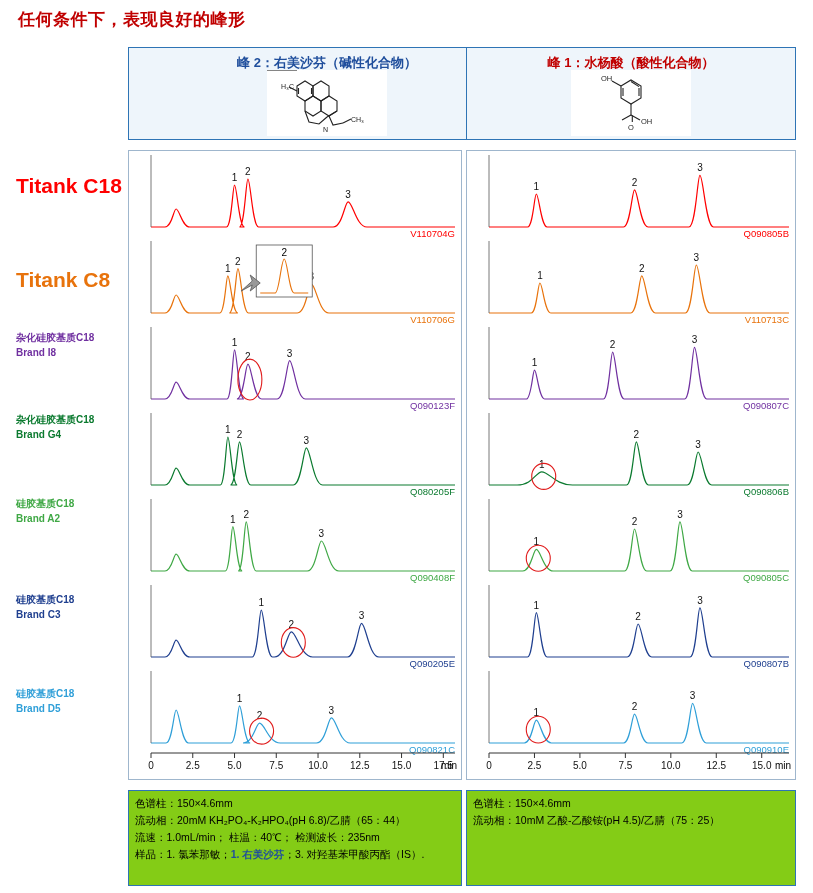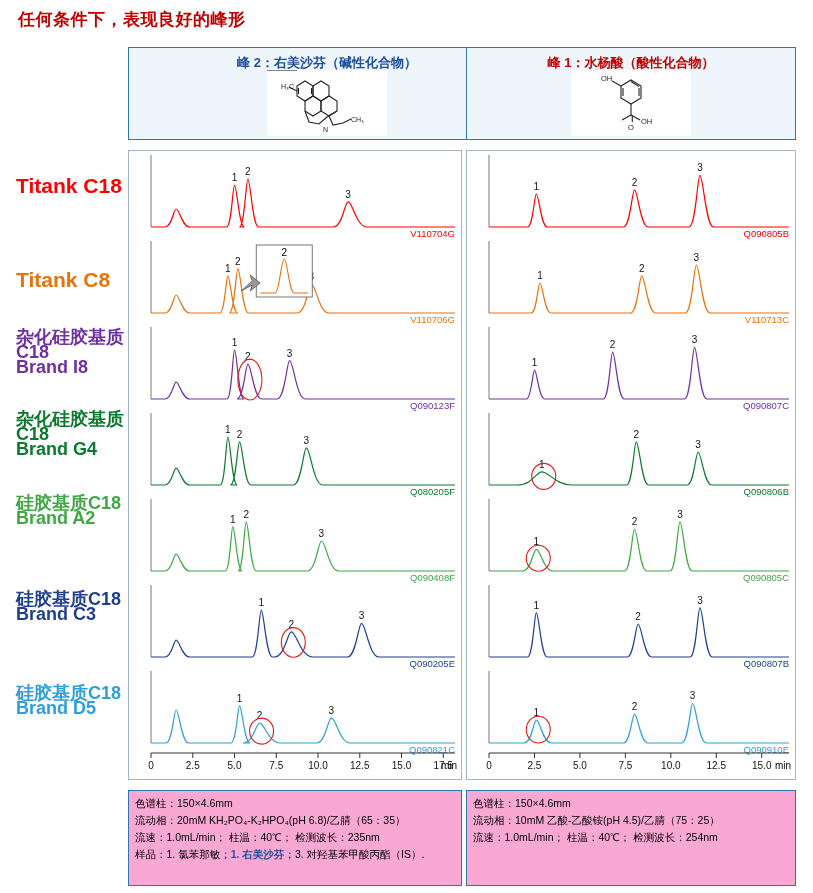--- a/index.html
+++ b/index.html
@@ -29,38 +29,38 @@
   }
   #hdrLeft .cap{color:#1f4e9c;}
   #hdrRight .cap{color:#c00000;}
   .molbox{
     position:absolute;top:22px;left:50%;transform:translateX(-50%);
     width:120px;height:66px;background:#ffffff;
   }
   
   .rowlabel{
     position:absolute;left:16px;width:110px;
-    font-size:18px;line-height:15px;font-weight:bold;
+    font-size:10px;line-height:15px;font-weight:bold;
   }
   .rowlabel.big{font-size:21px;}
   
   #panelL{position:absolute;left:128px;top:150px;width:334px;height:630px;}
   #panelR{position:absolute;left:466px;top:150px;width:330px;height:630px;}
   .panel{border:1px solid #9fb6cd;background:#ffffff;box-sizing:border-box;}
   .trace{position:absolute;left:0;right:0;height:90px;}
   .trace svg{display:block;}
   .sigid{
     position:absolute;right:6px;bottom:2px;font-size:9.5px;
   }
   .axis{position:absolute;left:0;right:0;bottom:0;height:32px;}
   .axis svg{display:block;}
   
   .foot{
     position:absolute;top:790px;height:96px;
-    border:1px solid #2e74b5;background:#f9a8d4;box-sizing:border-box;
+    border:1px solid #2e74b5;background:#84cc16;box-sizing:border-box;
     font-size:10.5px;line-height:17px;padding:4px 6px;
   }
   #footLeft{left:128px;width:334px;}
   #footRight{left:466px;width:330px;}
   .foot div{white-space:nowrap;}
   .blue{color:#1f4e9c;font-weight:bold;}
   .red{color:#c00000;font-weight:bold;}
 </style>
 </head>
 <body>
@@ -337,24 +337,23 @@
         <text x="249.27272727272728" y="22" text-anchor="middle" font-size="10" font-family="'Liberation Sans',sans-serif" fill="#111">12.5</text>
         <line x1="294.7272727272727" y1="6" x2="294.7272727272727" y2="11" stroke="#333" stroke-width="1"></line>
         <text x="294.7272727272727" y="22" text-anchor="middle" font-size="10" font-family="'Liberation Sans',sans-serif" fill="#111">15.0</text>
         <text x="324" y="22" text-anchor="end" font-size="10" font-family="'Liberation Sans',sans-serif">min</text>
       </svg>
     </div>
   </div>
 
 <div class="foot" id="footLeft">
   <div>色谱柱：150×4.6mm</div>
-  <div>流动相：20mM KH₂PO₄-K₂HPO₄(pH 6.8)/乙腈（65：35）</div>
+  <div>流动相：20mM KH₂PO₄-K₂HPO₄(pH 6.8)/乙腈（65：44）</div>
   <div>流速：1.0mL/min；  柱温：40℃；  检测波长：235nm</div>
   <div>
     <span>样品：1. 氯苯那敏；</span><span class="blue">1. 右美沙芬</span><span>；3. 对羟基苯甲酸丙酯（IS）.</span>
   </div>
 </div>
 
 <div class="foot" id="footRight">
   <div>色谱柱：150×4.6mm</div>
   <div>流动相：10mM 乙酸-乙酸铵(pH 4.5)/乙腈（75：25）</div>
-  <div>流速：1.0mL/min；  柱温：40℃；  检测波长：254nm</div>
 </div>
 
 </body></html>

